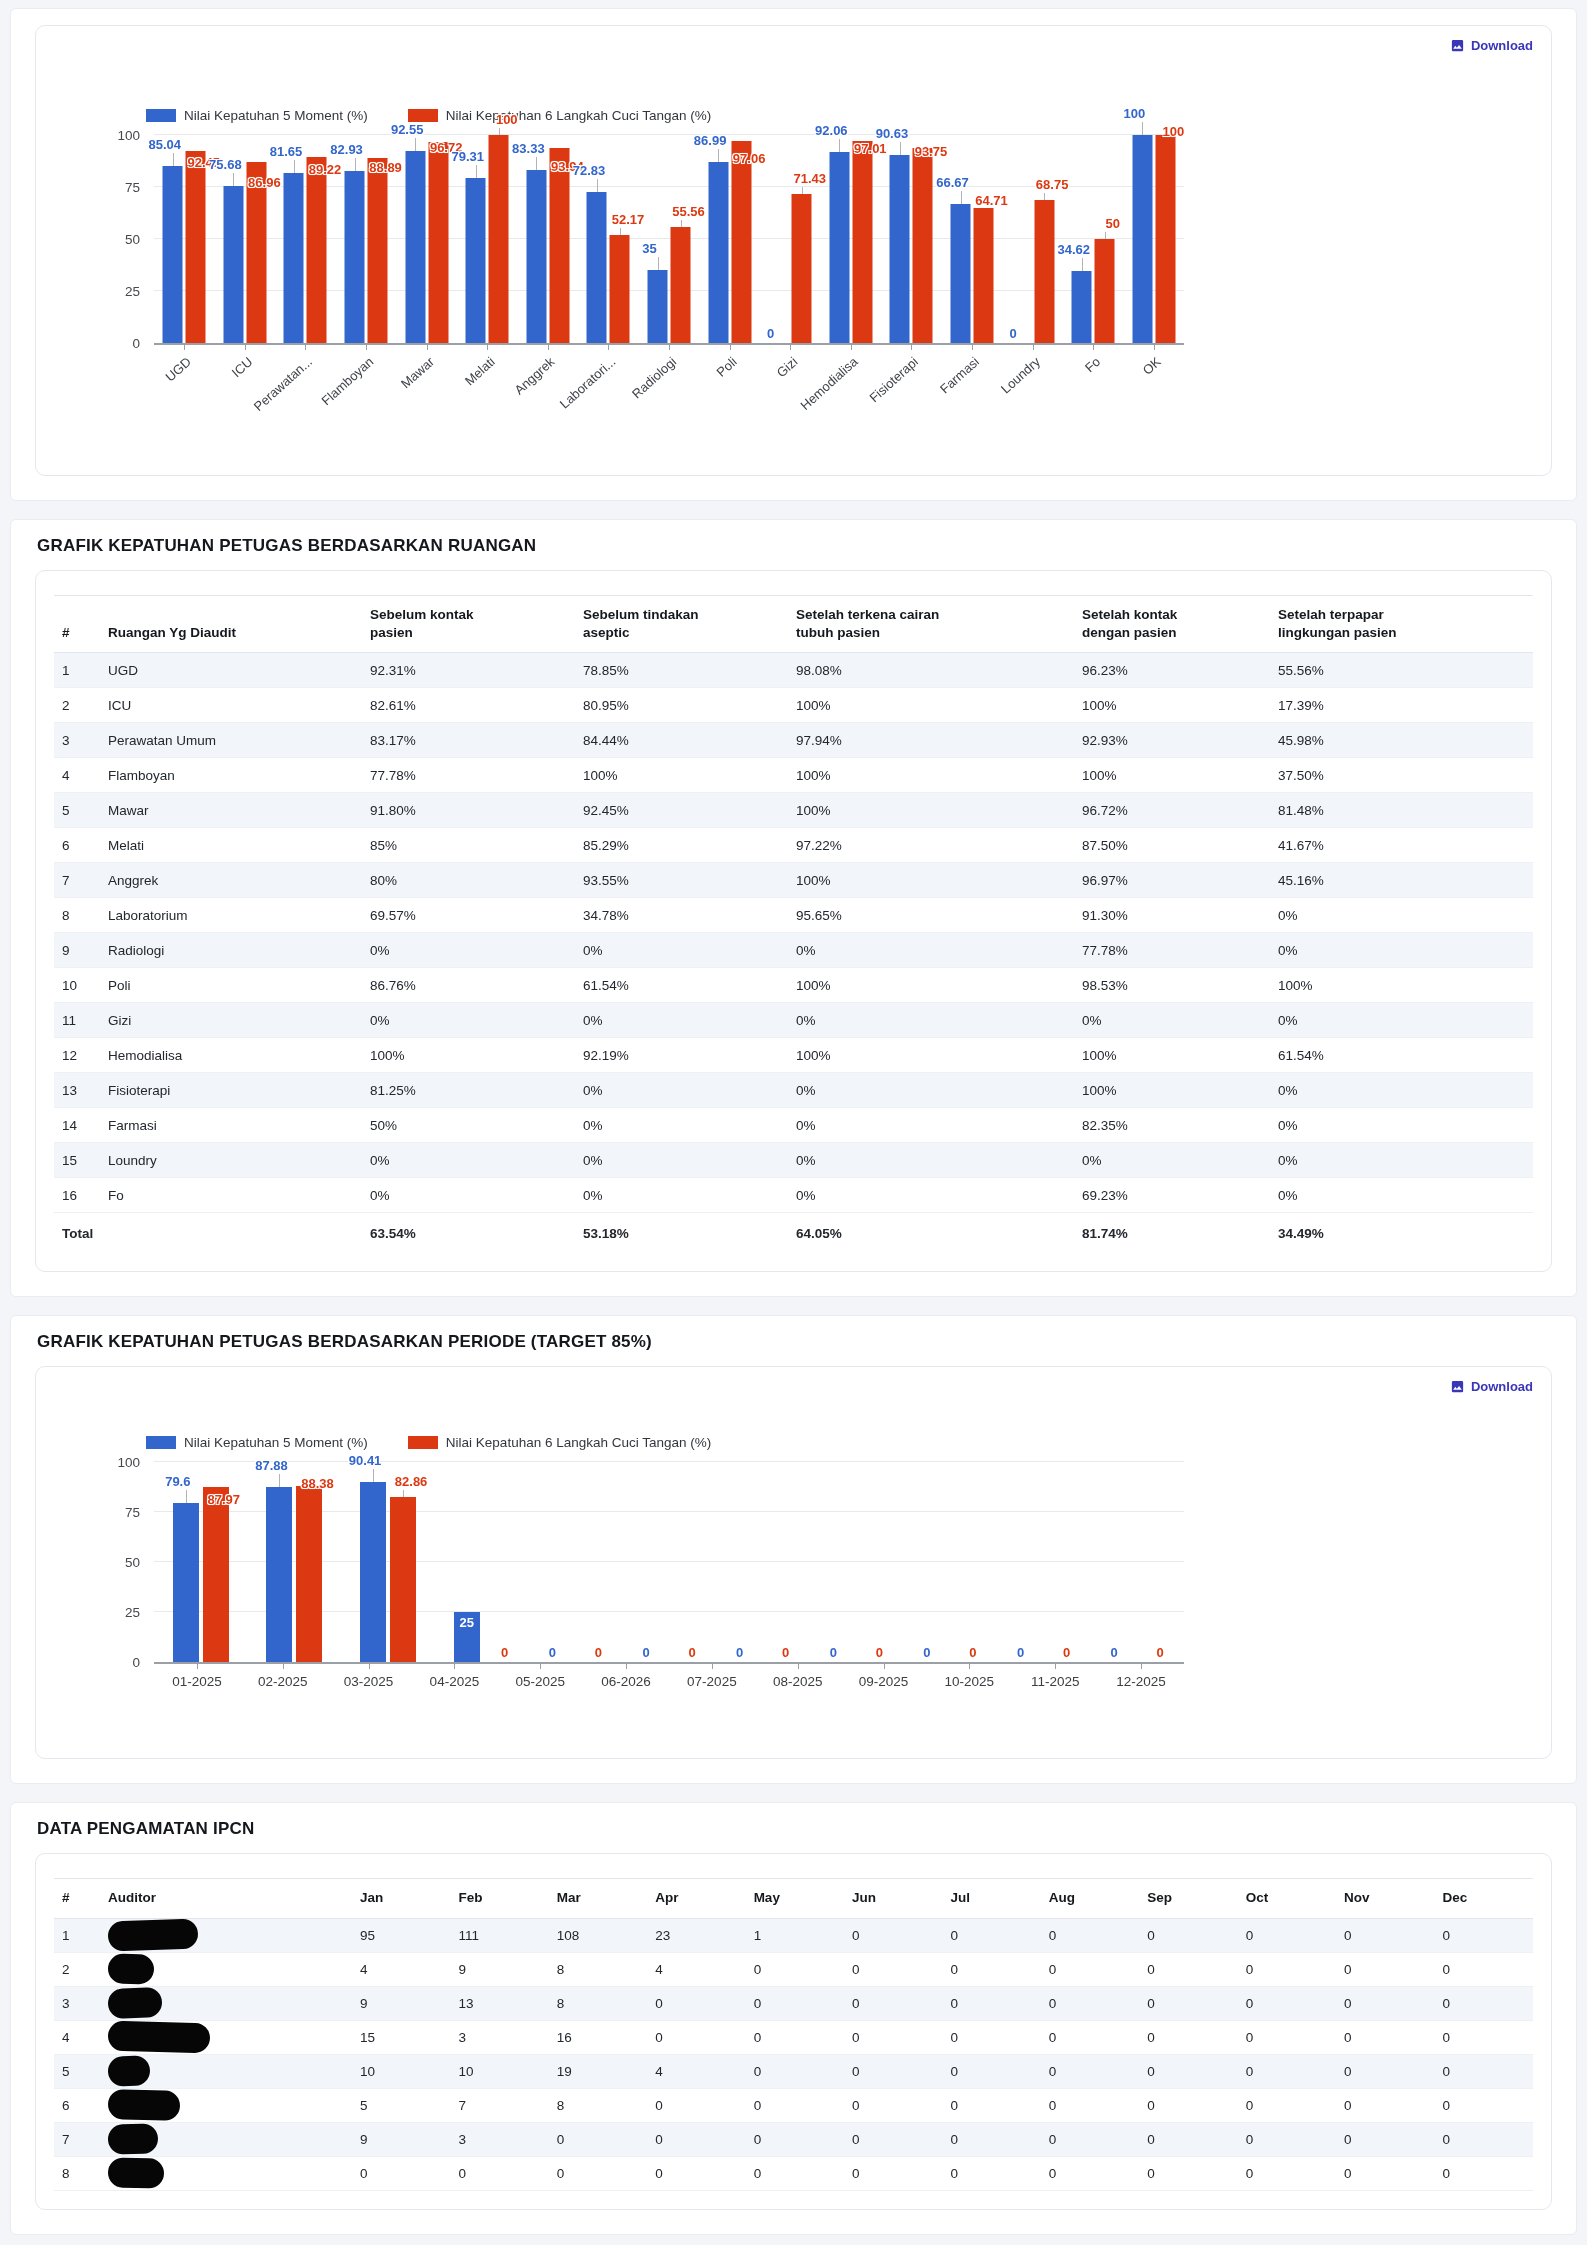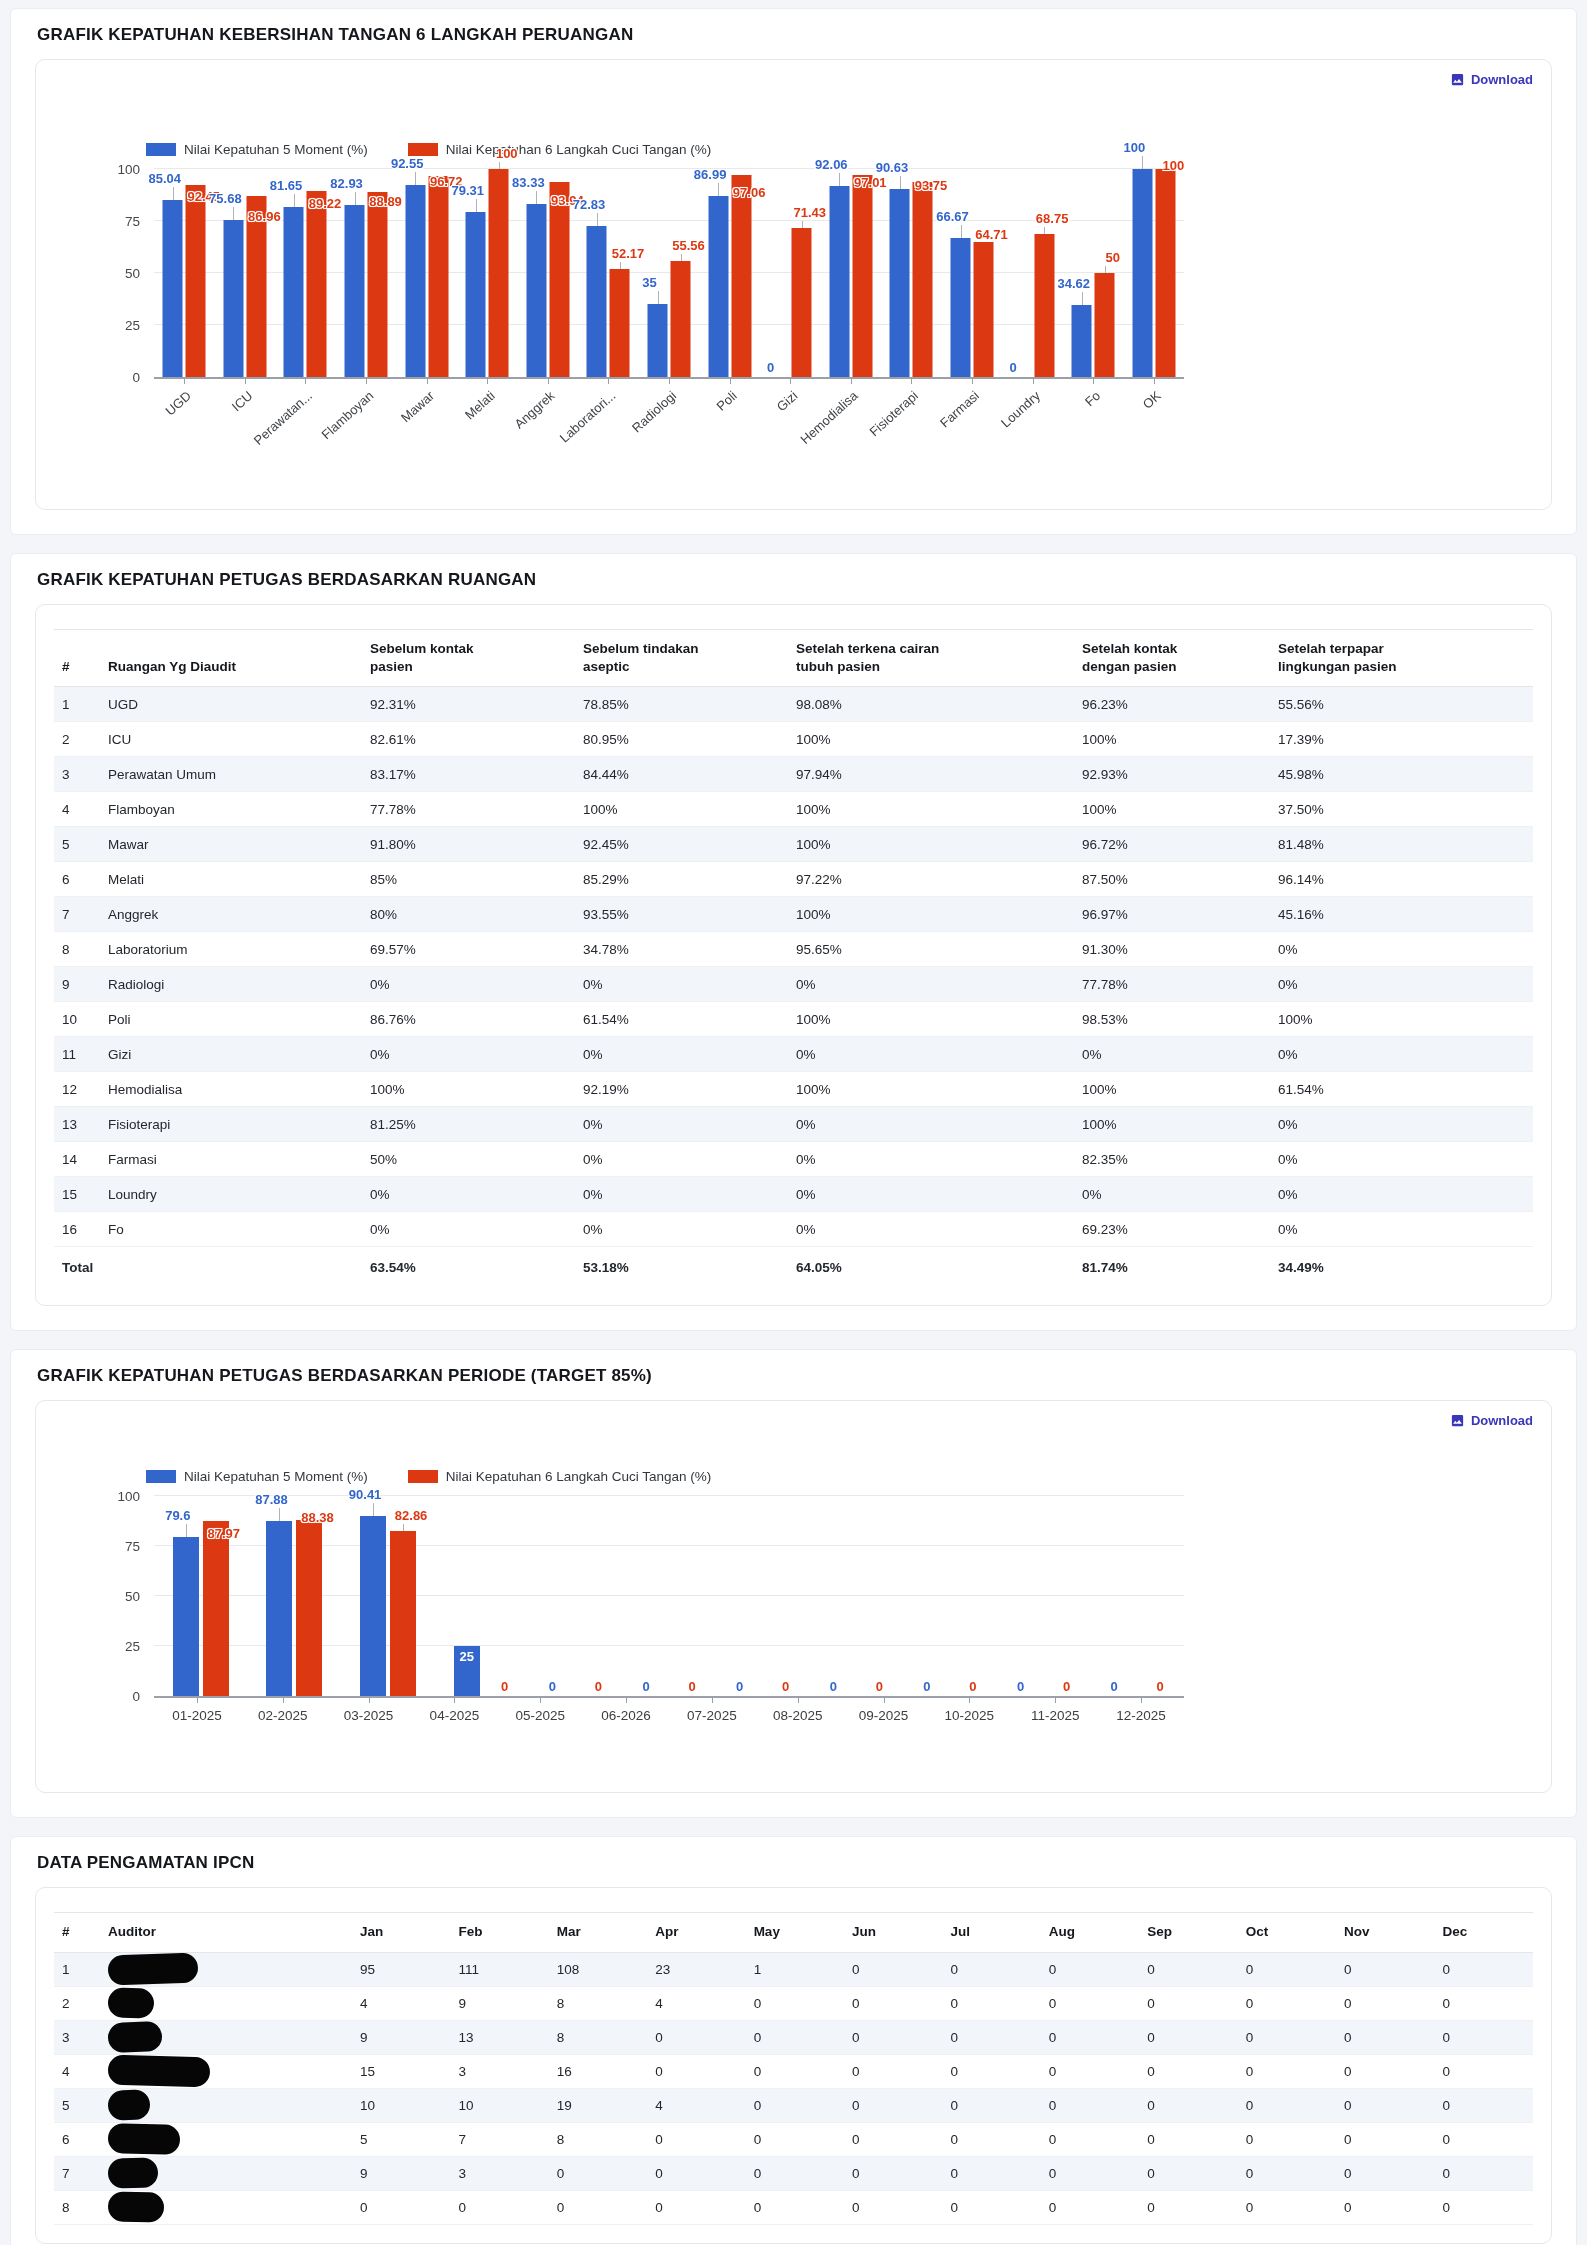--- a/index.html
+++ b/index.html
@@ -69,21 +69,20 @@
   .data-table tr.odd td{background:#f2f6fa}
   .data-table tfoot td{font-weight:700;border-top:1px solid #dfe3e8;border-bottom:none;height:40px;background:#fff}
   .redact{background:#060606;border-radius:15px;height:30px}
   .redact.tilt-a{transform:rotate(-2deg)}
   .redact.tilt-b{transform:rotate(1.5deg)}
 </style>
 </head>
 <body>
 
 <div class="section">
-  <div class="sec-title">GRAFIK KEPATUHAN KEBERSIHAN TANGAN 6 LANGKAH PERUANGAN</div>
   <div class="inner-card chart-card-1">
     <div class="dl-btn">
       <span>
           <svg width="15" height="15" viewBox="0 0 24 24">
             <path fill="#3a36b8" d="M21 19V5a2 2 0 0 0-2-2H5a2 2 0 0 0-2 2v14a2 2 0 0 0 2 2h14a2 2 0 0 0 2-2zM8.5 12.5l2.5 3 3.5-4.5 4.5 6H5l3.5-4.5z"></path>
           </svg>
         </span>
       <span>Download</span>
     </div>
     <div class="chart" id="chart1">
@@ -420,21 +419,21 @@
             <td>96.72%</td>
             <td>81.48%</td>
           </tr>
           <tr>
             <td>6</td>
             <td>Melati</td>
             <td>85%</td>
             <td>85.29%</td>
             <td>97.22%</td>
             <td>87.50%</td>
-            <td>96.14%</td>
+            <td>41.67%</td>
           </tr>
           <tr class="odd">
             <td>7</td>
             <td>Anggrek</td>
             <td>80%</td>
             <td>93.55%</td>
             <td>100%</td>
             <td>96.97%</td>
             <td>45.16%</td>
           </tr>

